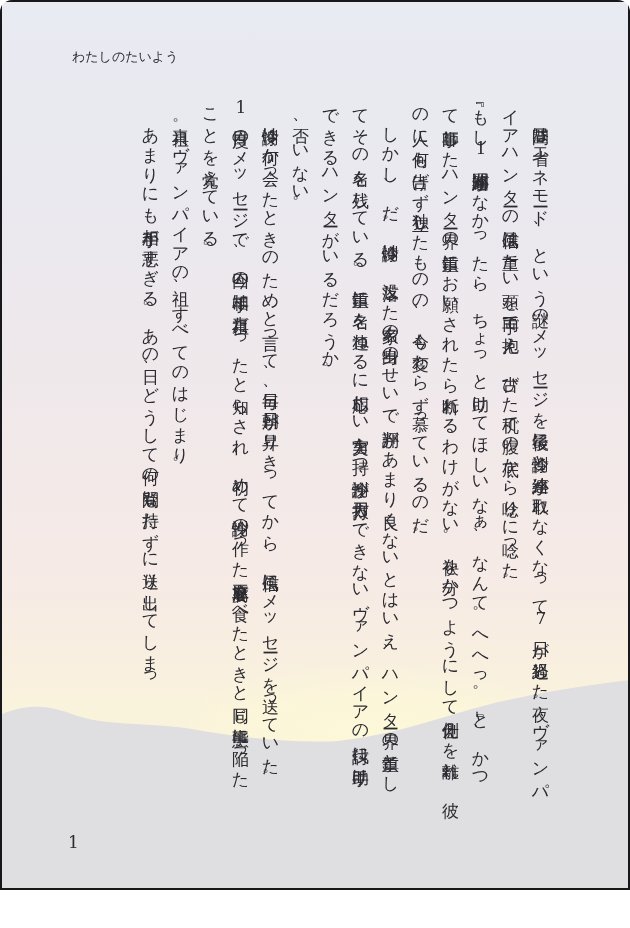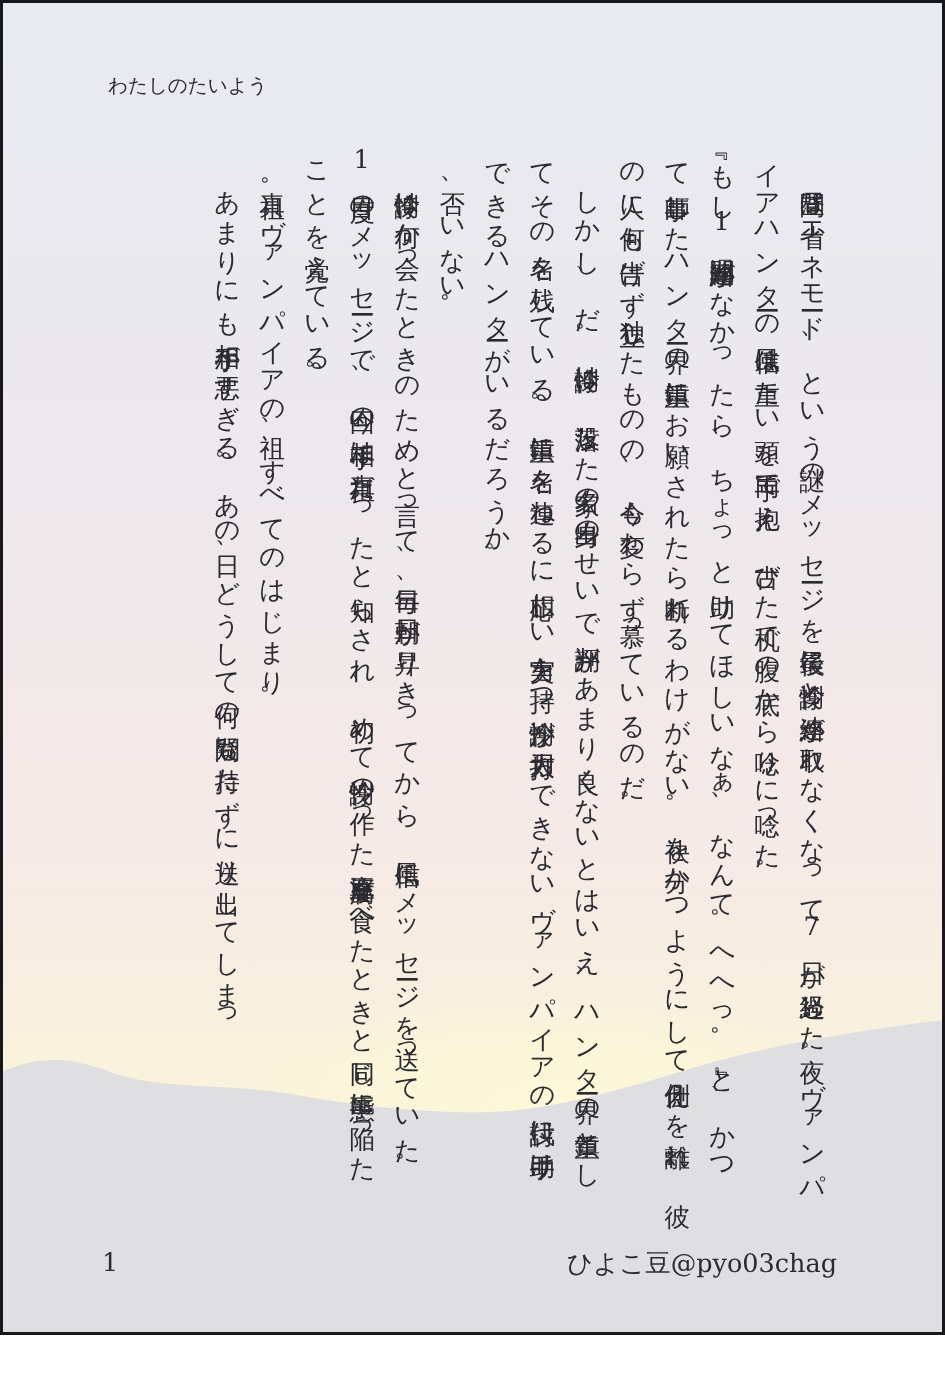--- a/index.html
+++ b/index.html
@@ -7,20 +7,21 @@
     padding: 0;
     background: #ffffff;
     font-family: "DejaVu Serif", "Liberation Serif", serif;
   }
   .stage {
     position: relative;
     width: 630px;
     height: 928px;
     background: var(--outer-bg, #ffffff);
     overflow: hidden;
+    border-radius: 12px;
   }
   .card {
     position: absolute;
     left: 0; top: 0;
     width: 630px;
     height: 890px;
     box-sizing: border-box;
     border: 2px solid var(--border, #17171c);
     overflow: hidden;
   }
@@ -143,17 +144,16 @@
         <p>『もし1週間連絡がなかったら、ちょっと助けてほしいなぁ、なんて。へへっ。』と、かつて師事したハンター界の重鎮にお願いされたら断れるわけがない。袂を分かつようにして側仕えを離れ、彼の人に何も告げず独立したものの、今も変わらず慕っているのだ。</p>
         <p>　しかし、だ。謝怜は、没落した名家の出身のせいで評判があまり良くないとはいえ、ハンター界の重鎮としてその名を残している。重鎮に名を連ねるに相応しい実力を持つ謝怜が太刀打ちできないヴァンパイアの討伐に手助けできるハンターがいるだろうか。</p>
         <p>　否、いない。</p>
         <p>　謝怜は何か会ったときのためと言って、毎日、朝日が昇りきってから、風信にメッセージを送っていた。1度目のメッセージで、今回の相手は真祖だったと知らされ、初めて謝怜の作った麻婆豆腐を食べたときと同じ事態に陥ったことを覚えている。</p>
         <p>　真祖。ヴァンパイアの祖、すべてのはじまり。</p>
         <p>　あまりにも相手が悪すぎる。あの日、どうして何の疑問も持たずに送り出してしまっ</p>
       </div>
 
     <div class="page-number">1</div>
 
-    <div class="author-credit">ひよこ豆@pyo03chag</div>
   </div>
 
 
 </div>
 
 </body></html>

